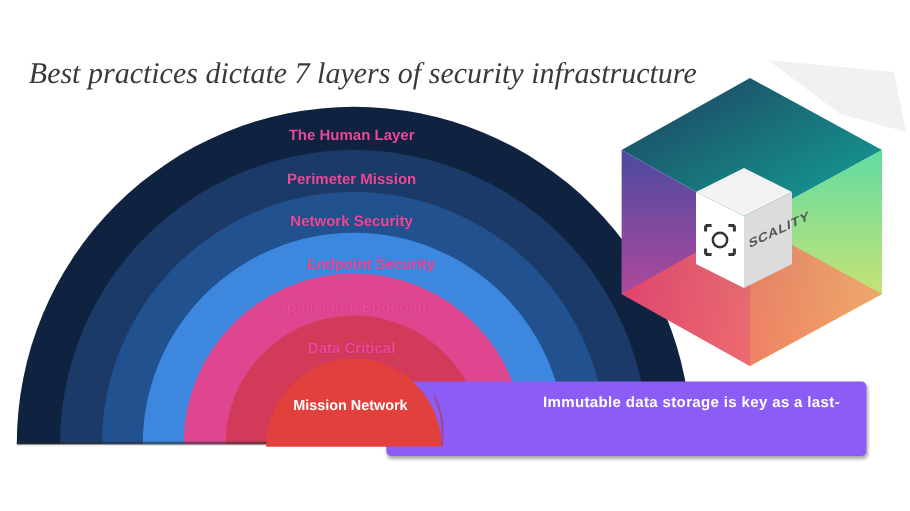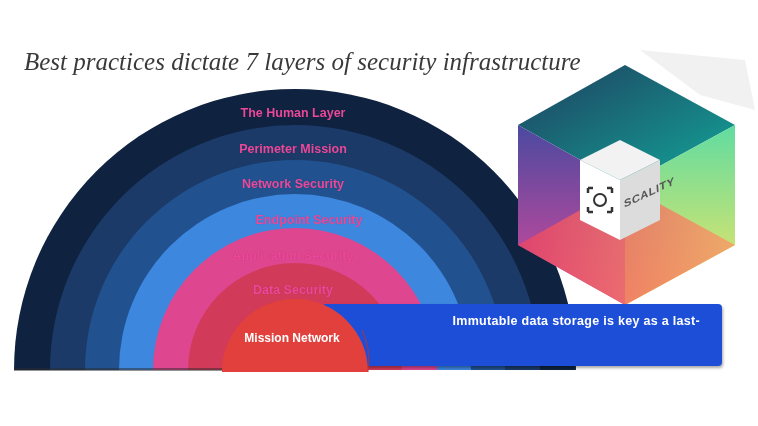--- a/index.html
+++ b/index.html
@@ -12,22 +12,22 @@
       font-family: "Liberation Serif", serif; font-style: italic;
       font-size: 25px; color: #3a3a3a; white-space: nowrap;
     }
     svg.main { position: absolute; left: 0; top: 0; }
     .layer-label {
       position: absolute; color: #ec4899; font-weight: bold; font-size: 12.5px;
       text-align: center; white-space: nowrap; transform: translateX(-50%);
       text-shadow: 0 0 1px rgba(0,0,0,0.2);
     }
     .callout {
-      position: absolute; left: 322px; top: 304px; width: 400px; height: 62px;
-      background: #1d4ed8; border-radius: 4px;
+      position: absolute; left: 322px; top: 318px; width: 400px; height: 62px;
+      background: #8b5cf6; border-radius: 4px;
       box-shadow: 1px 2px 3px rgba(0,0,0,0.35);
     }
     .callout-text {
       position: absolute; right: 22px; top: 10px; width: 330px;
       text-align: right; color: #ffffff; font-weight: bold; font-size: 12.5px;
       line-height: 15px; letter-spacing: 0.3px;
     }
     .mission-label {
       position: absolute; left: 292px; top: 331px; transform: translateX(-50%);
       color: #fff; font-weight: bold; font-size: 12px; text-align: center; line-height: 15px;
@@ -92,22 +92,22 @@
     <path d="M-12,-12 l5,0 M-12,-12 l0,5 M12,-12 l-5,0 M12,-12 l0,5 M-12,12 l5,0 M-12,12 l0,-5 M12,12 l-5,0 M12,12 l0,-5" stroke="#333" stroke-width="2.5" fill="none"></path>
   </g>
 </svg>
 
 <div class="logo-text">SCALITY</div>
 
 <div class="layer-label" style="left:293px; top:106px;">The Human Layer</div>
 <div class="layer-label" style="left:293px; top:142px;">Perimeter Mission</div>
 <div class="layer-label" style="left:293px; top:177px;">Network Security</div>
 <div class="layer-label" style="left:293px; top:213px;padding-left:32px;">Endpoint Security</div>
-<div class="layer-label" style="left:293px; top:249px;">Application Security</div>
-<div class="layer-label" style="left:293px; top:283px;">Data Security</div>
+<div class="layer-label" style="left:293px; top:249px;">Application Endpoint</div>
+<div class="layer-label" style="left:293px; top:283px;">Data Critical</div>
 
 <div class="callout">
   <div class="callout-text">
     <div>Immutable data storage is key as a last-</div>
   </div>
 </div>
 
 <svg style="position:absolute;left:0;top:0" width="758" height="426">
   <path d="M222,372 A73,73 0 0 1 368,372 Z" fill="#e2403c"></path>
   <path d="M362,330 A73,73 0 0 1 368,372" fill="none" stroke="#b83430" stroke-width="1.5" opacity="0.6"></path>

